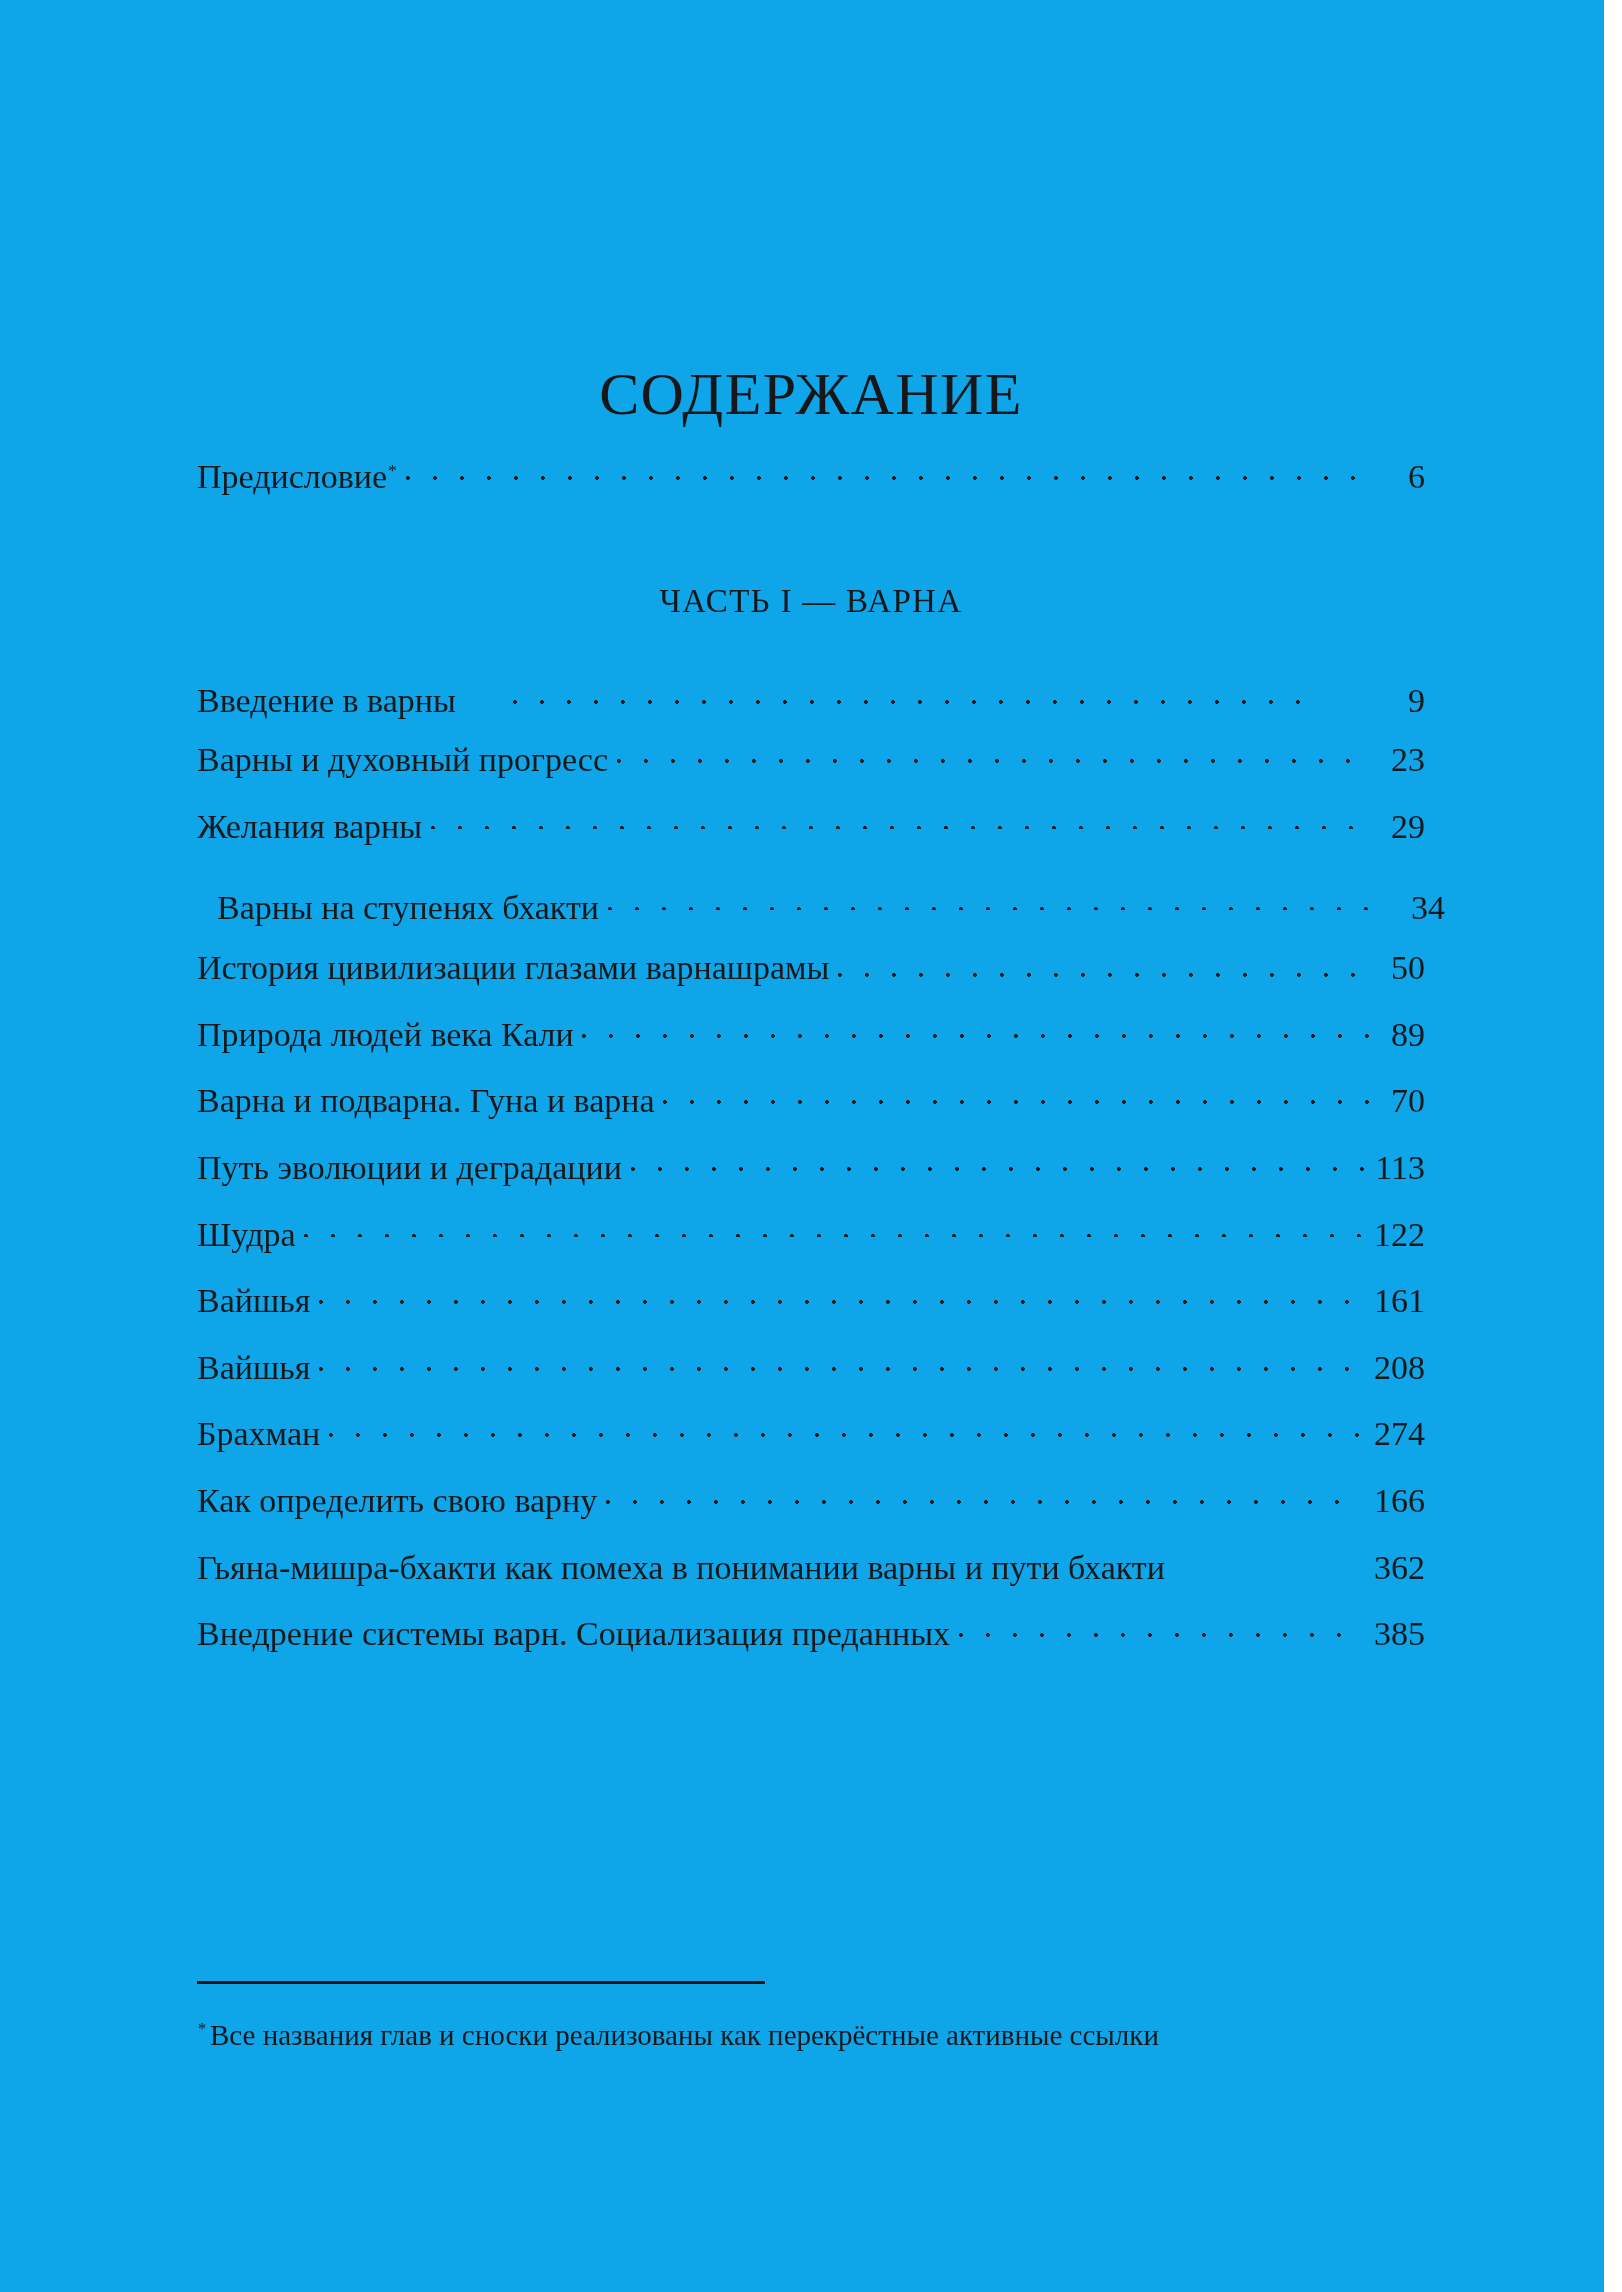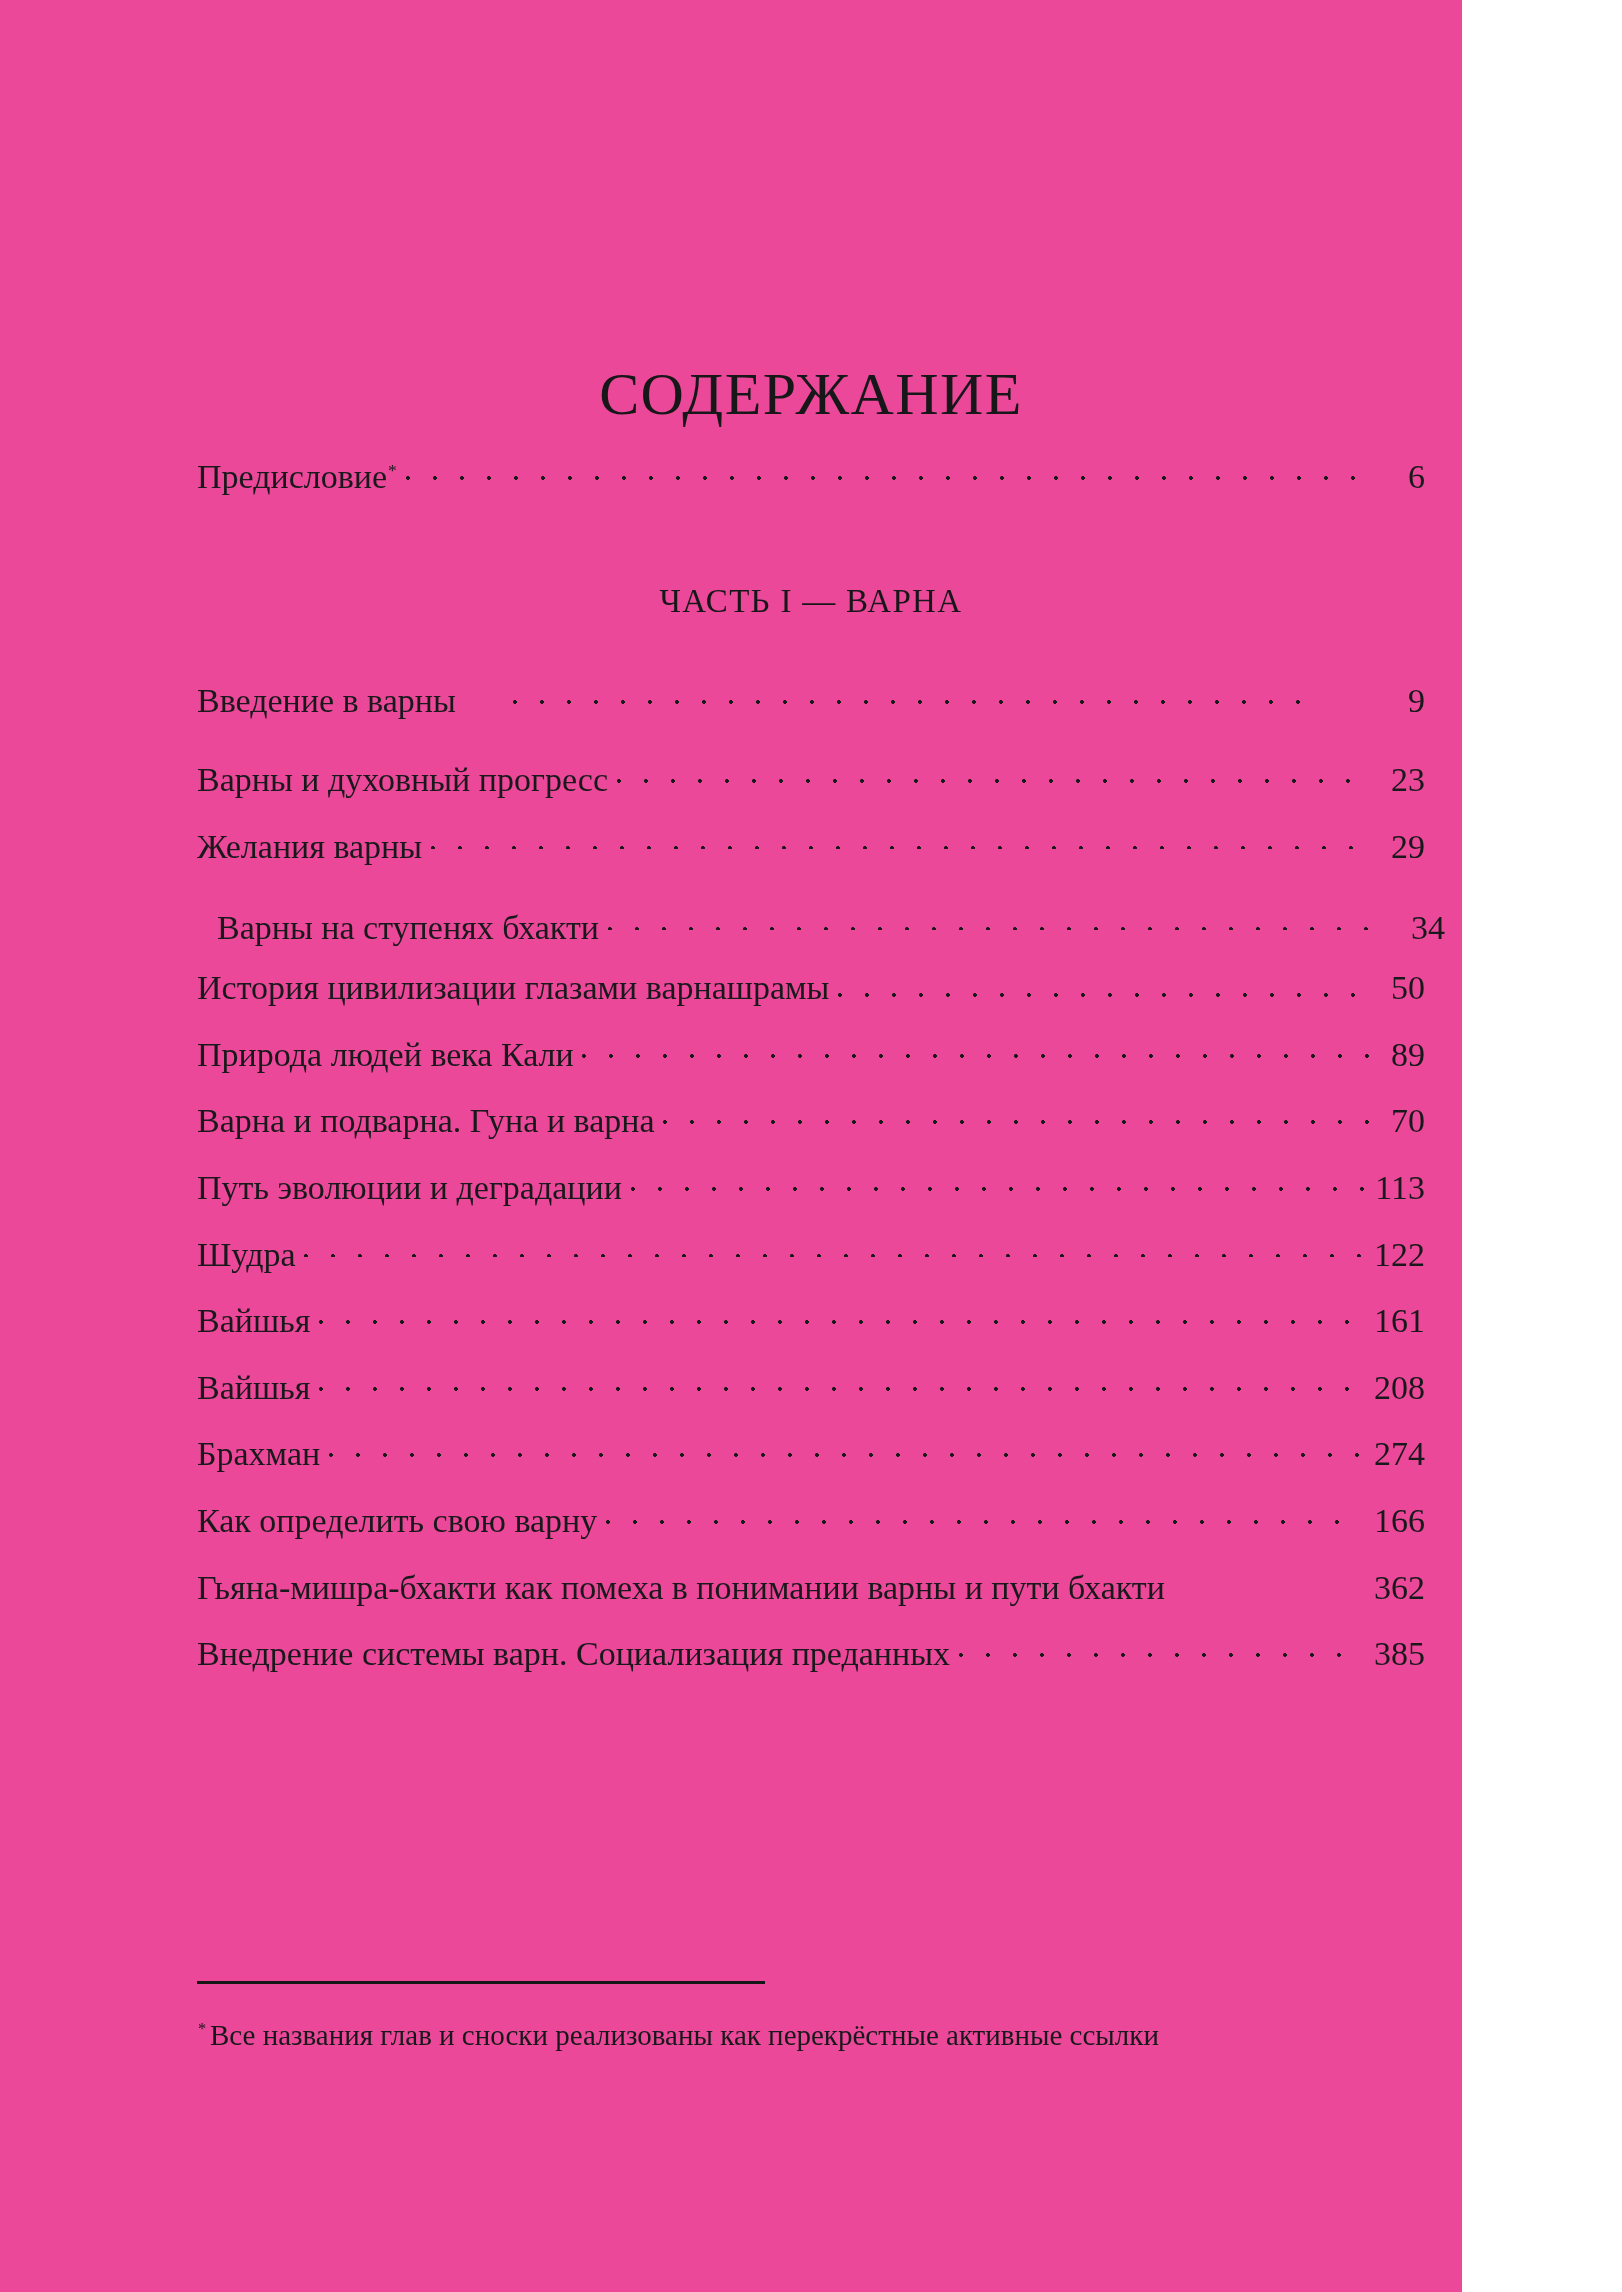--- a/index.html
+++ b/index.html
@@ -13,23 +13,23 @@
     position: relative;
     font-family: "Liberation Serif", "DejaVu Serif", serif;
     color: #1a1a1a;
     overflow: hidden;
   }
 
   .page {
     position: absolute;
     left: 0;
     top: 0;
-    width: 1462px;
+    width: 1604px;
     height: 2292px;
-    background: #ec4899;
+    background: #0ea5e9;
   }
 
   
   .toc-title {
     position: absolute;
     left: 0;
     top: 321px;
     width: 1622px;
     text-align: center;
     font-size: 60px;
@@ -156,21 +156,21 @@
       <span class="entry-page">6</span>
     </div>
 
     <div class="spacer-after-preface"></div>
 
     <div class="part-heading">ЧАСТЬ I — ВАРНА</div>
 
     <div class="spacer-after-part"></div>
 
     <div class="chapter-list" id="chapter-list">
-        <div class="entry" style="margin-bottom: 39px; gap: 48px;">
+        <div class="entry" style="margin-bottom: 19px; gap: 48px;">
           <span class="entry-label">Введение в варны</span>
           <span class="leader"></span>
           <span class="entry-page">9</span>
         </div>
         <div class="entry" style="margin-bottom: 26.6px;">
           <span class="entry-label">Варны и духовный прогресс</span>
           <span class="leader"></span>
           <span class="entry-page">23</span>
         </div>
         <div class="entry" style="margin-bottom: 41px;">

